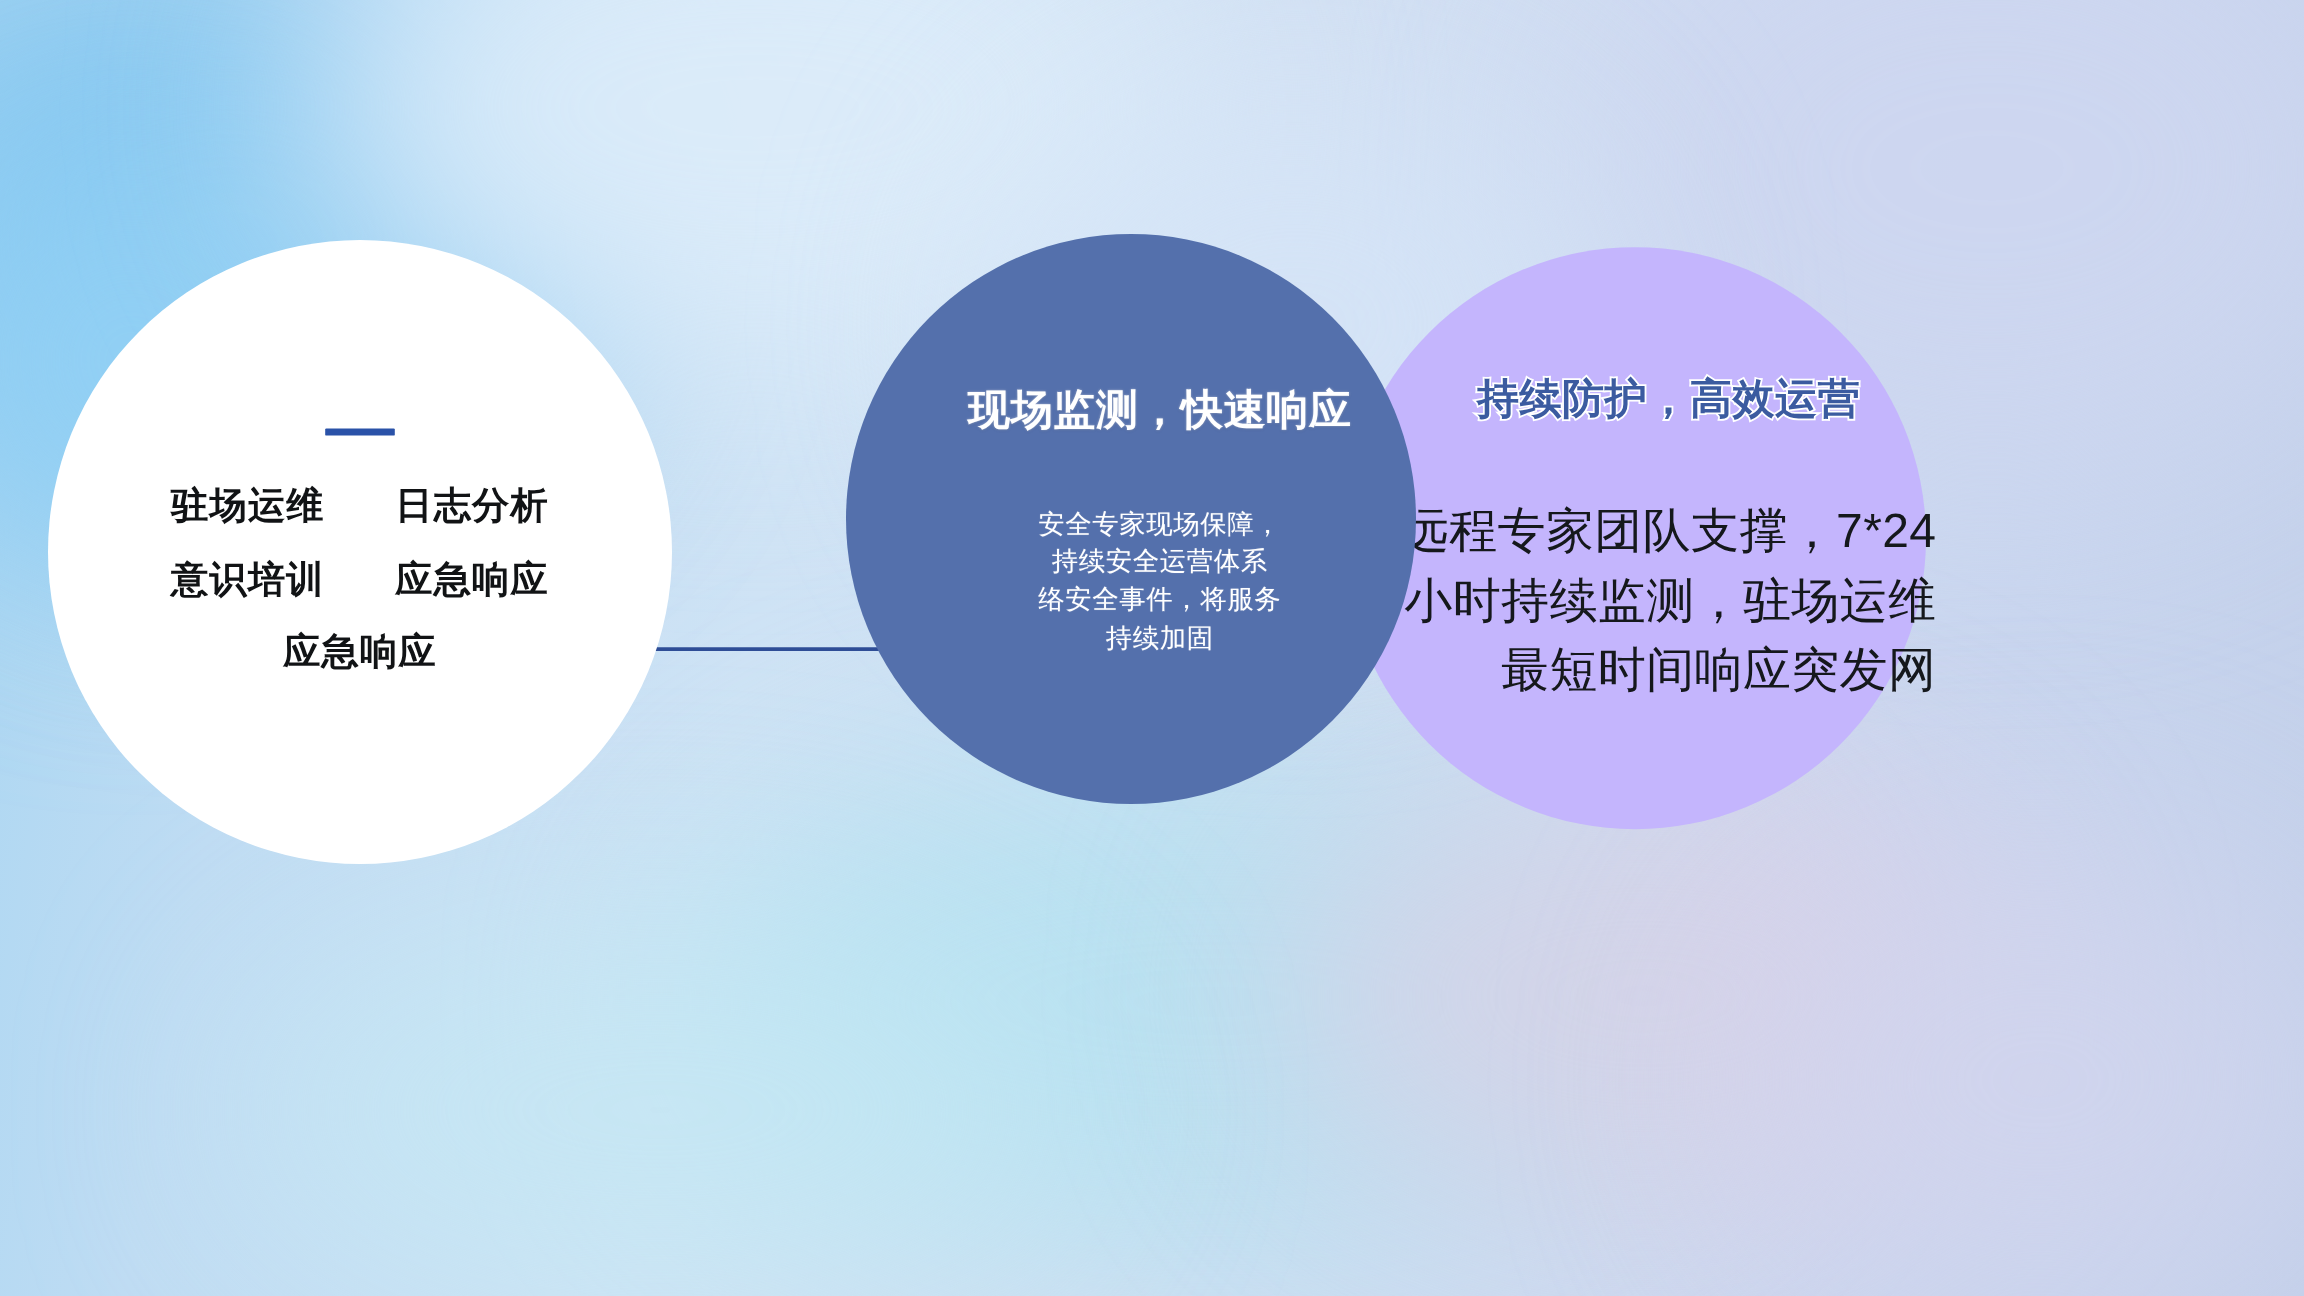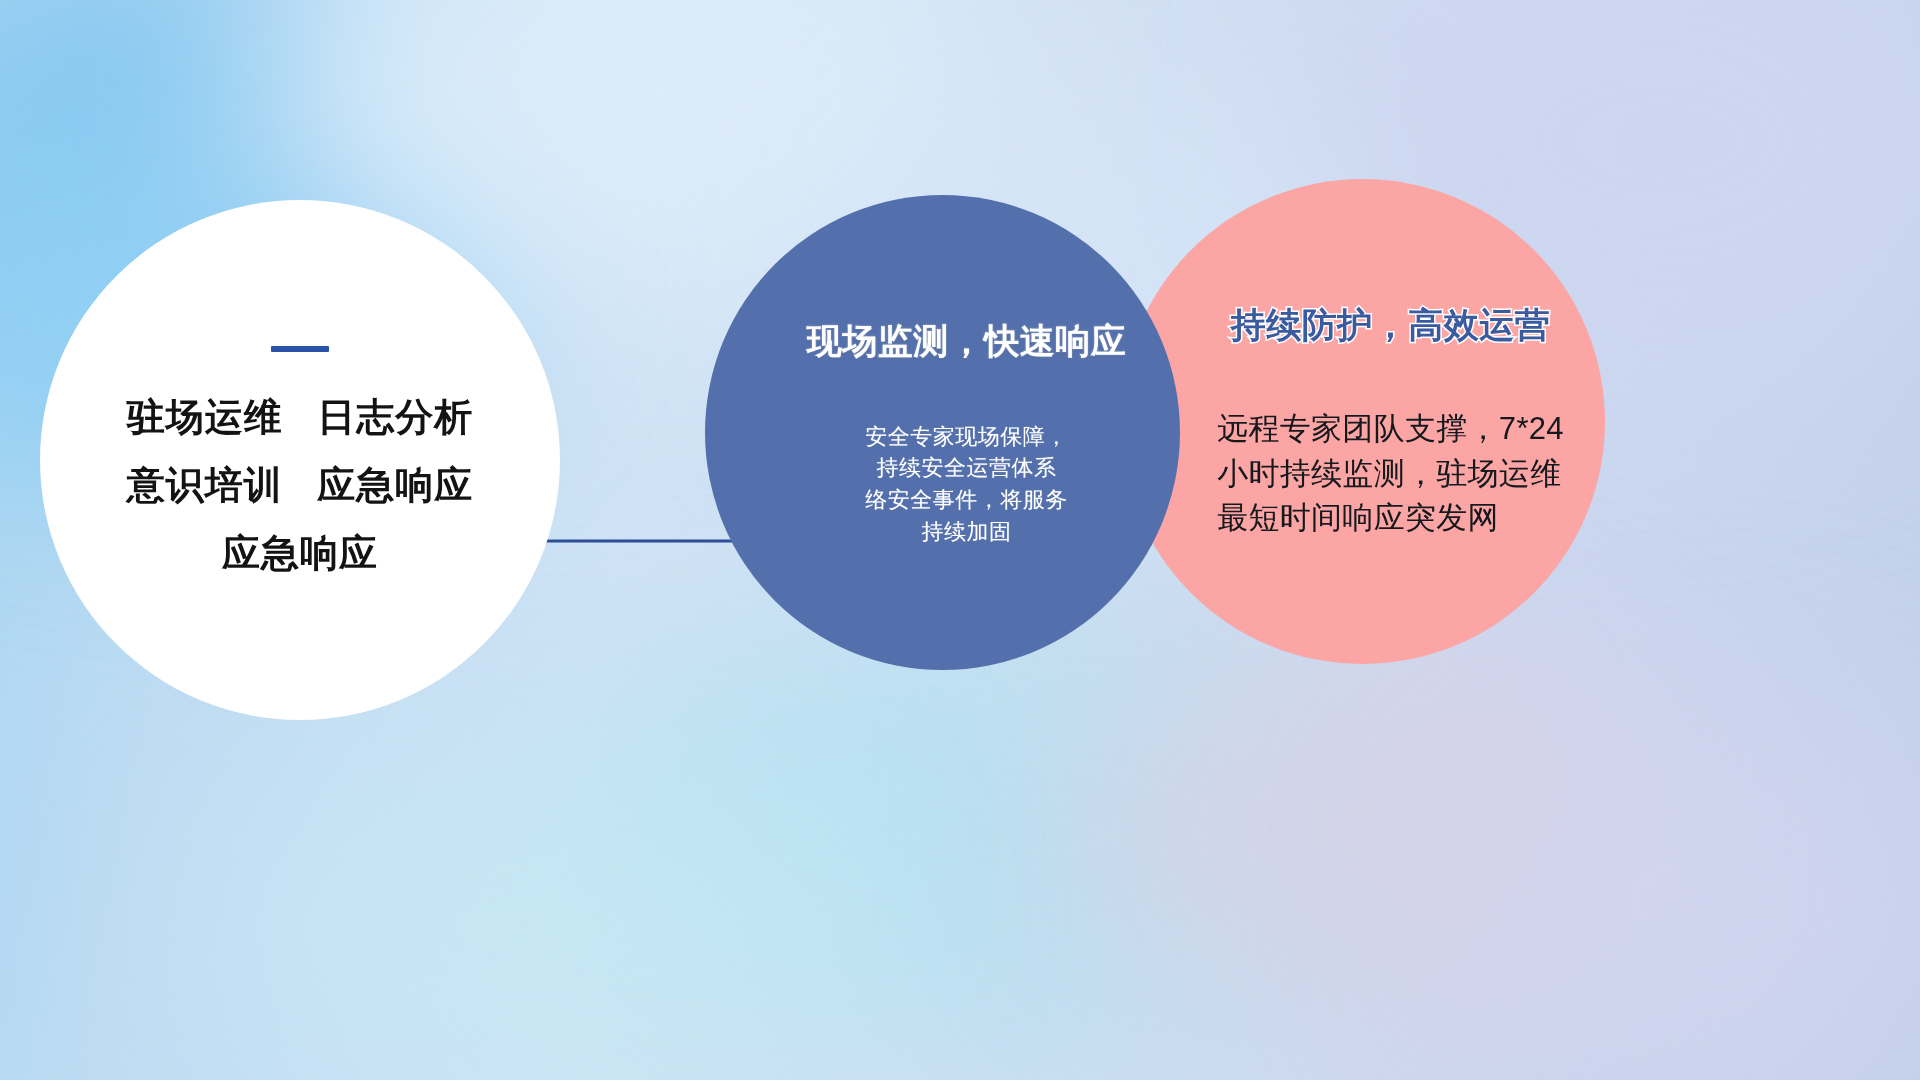--- a/index.html
+++ b/index.html
@@ -32,50 +32,50 @@
   
   .circle{position:absolute;border-radius:50%;display:flex;flex-direction:column;
           align-items:center;justify-content:center;box-sizing:border-box;}
 
   .circle-left{
     left:40px;top:200px;width:520px;height:520px;background:#ffffff;
   }
   .dash{width:58px;height:6px;background:#2a52a8;border-radius:1px;margin-bottom:46px;}
   .left-lines{text-align:center;}
   .left-line{
-    font-size:38px;font-weight:bold;color:#111315;letter-spacing:1px;
-    line-height:1.05;margin:0 0 28px 0;white-space:pre;
+    font-size:31px;font-weight:bold;color:#111315;letter-spacing:1px;
+    line-height:1.05;margin:0 0 28px 0;white-space:pre;font-family:Liberation Mono, monospace;
   }
   .left-line:last-child{margin-bottom:0;}
 
   .circle-mid{
     left:705px;top:195px;width:475px;height:475px;background:#5470ac;
     z-index:3;
   }
   .mid-title{
     font-size:35px;font-weight:bold;color:#ffffff;white-space:nowrap;
     letter-spacing:.5px;margin-bottom:56px;
     text-shadow:0 0 2px rgba(255,255,255,.55),0 1px 2px rgba(40,60,110,.35);
   }
   .mid-body{
     font-size:22px;color:#ffffff;line-height:1.44;text-align:center;
     letter-spacing:.5px;text-shadow:0 0 1px rgba(255,255,255,.35);
   }
 
   .circle-right{
-    left:1120px;top:179px;width:485px;height:485px;background:#fca5a5;
+    left:1120px;top:206px;width:485px;height:485px;background:#c4b5fd;
     z-index:2;
   }
   .right-title{
     font-size:35px;font-weight:bold;color:#3b5ba0;white-space:nowrap;
     letter-spacing:.5px;margin-bottom:58px;
     -webkit-text-stroke:3px #ffffff;paint-order:stroke fill;
   }
   .right-body{
-    font-size:31px;color:#15181c;line-height:1.45;text-align:left;letter-spacing:.3px;
+    font-size:40px;color:#15181c;line-height:1.45;text-align:right;letter-spacing:.3px;
   }
   .mid-inner,.right-inner{
     display:flex;flex-direction:column;align-items:center;justify-content:center;
     transform:translateX(0);
   }
   .mid-inner{transform:translateX(24px);}
   .right-inner{transform:translateX(28px);}
 </style>
 </head>
 <body>

